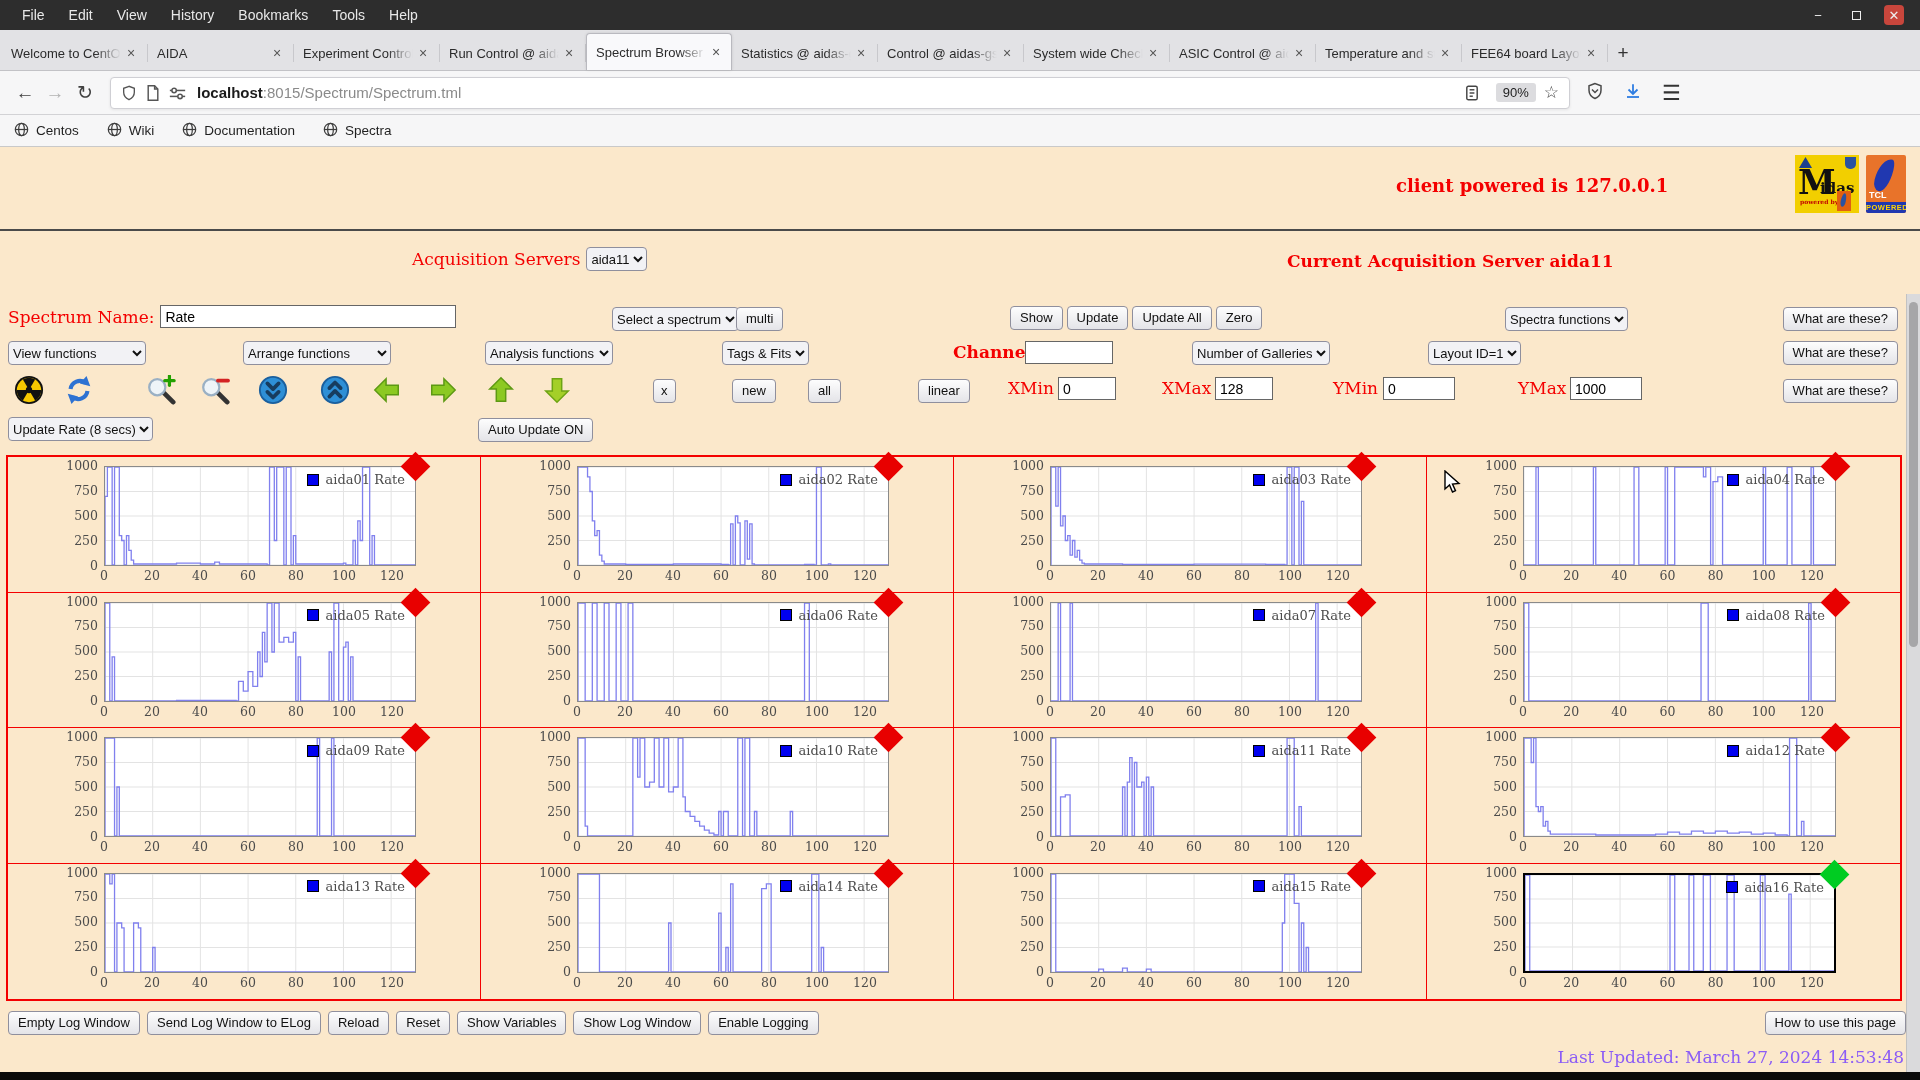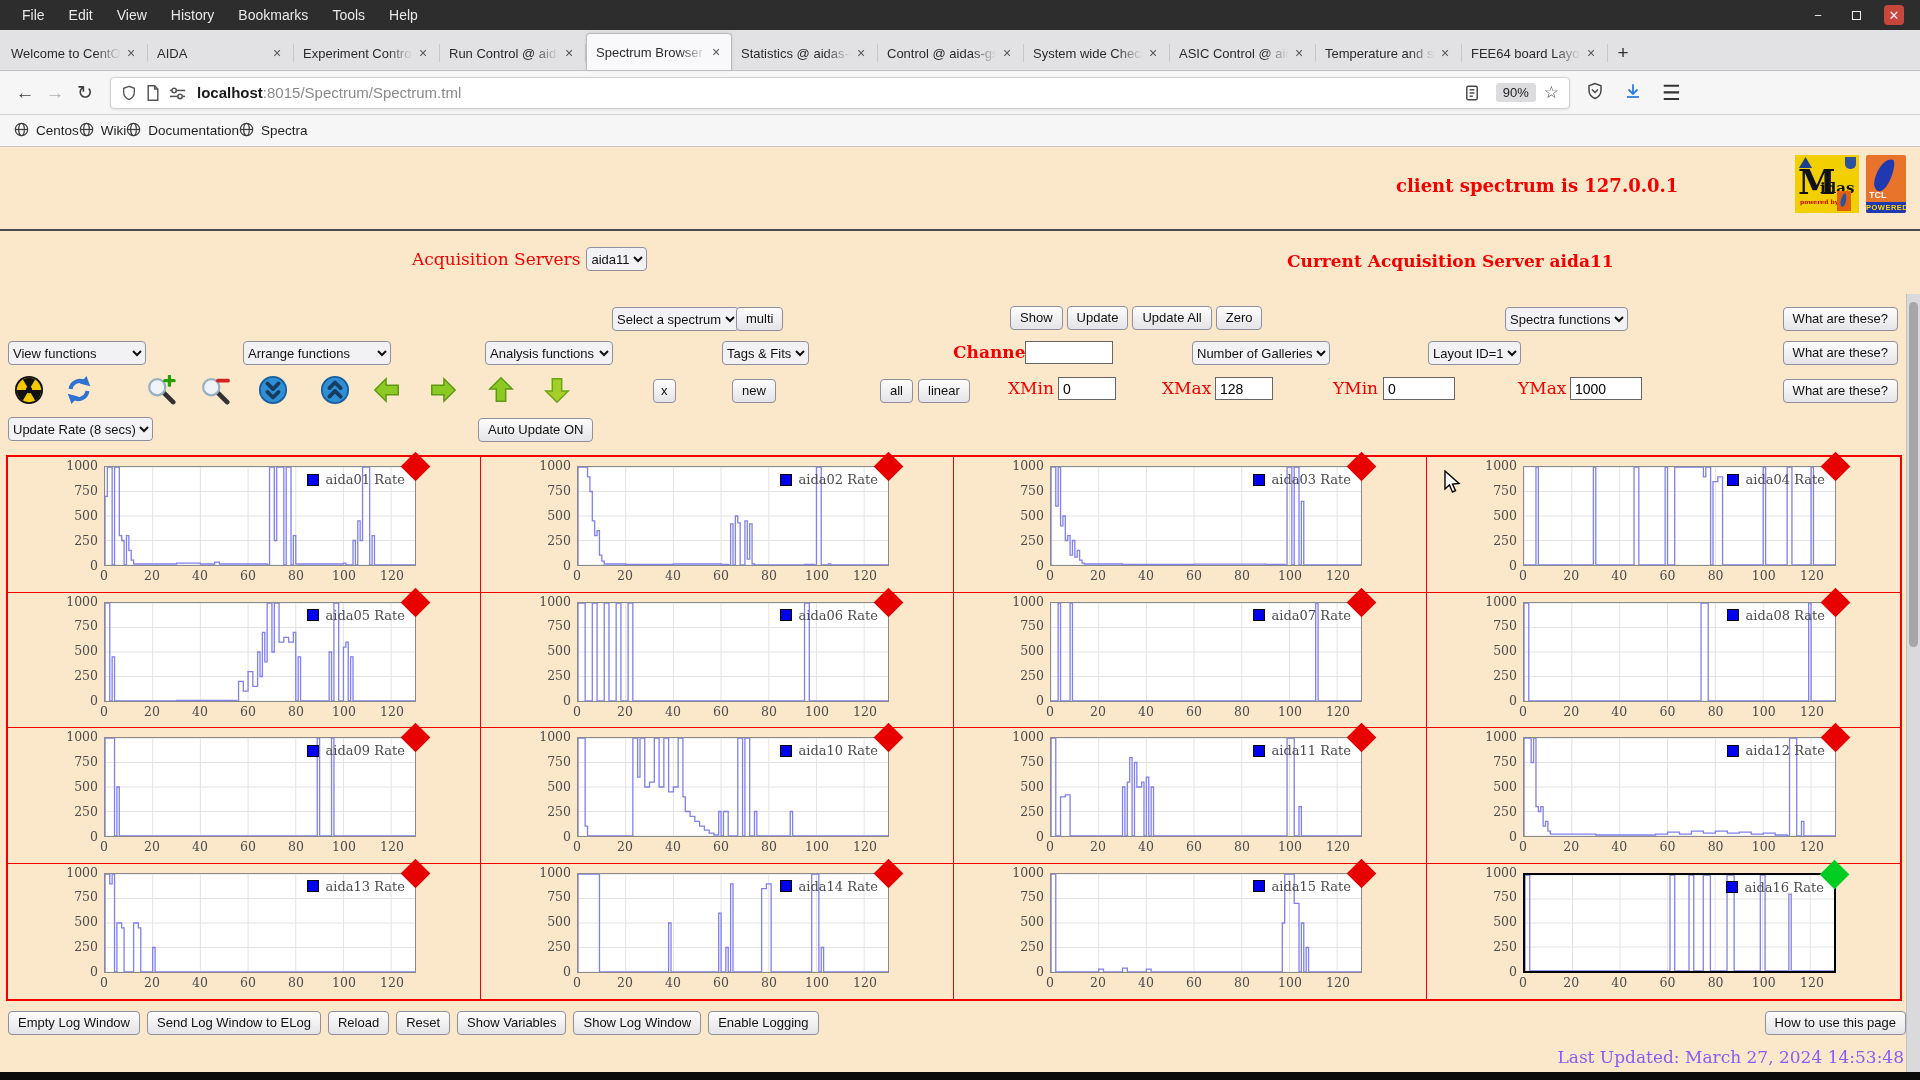--- a/index.html
+++ b/index.html
@@ -27,21 +27,21 @@
   .nav-btn.fwd{color:#b2b2b2;}
   .urlbar{flex:0 0 1460px;height:32px;margin-left:10px;background:#fff;border:1px solid #cfcfd4;border-radius:4px;display:flex;align-items:center;padding:0 10px;box-shadow:0 1px 3px rgba(0,0,0,.08);}
   .urlbar .spacer{flex:1;}
   .url-ico{display:flex;align-items:center;margin-right:9px;color:#555;}
   .url-text{font-size:15px;color:#1b1b1b;margin-left:2px;}
   .url-text .url-rest{color:#8a8a8a;}
   .zoom-badge{background:#dcdcdf;border-radius:3px;font-size:13px;color:#222;padding:2px 7px;margin:0 8px;}
   .star{font-size:17px;color:#4a4a4a;}
   .navbar .right-icons{display:flex;align-items:center;gap:20px;margin-left:16px;color:#4a4a4a;}
 
-  .bookmarksbar{height:32px;background:#f6f6f7;display:flex;align-items:center;padding:0 14px;border-bottom:1px solid #c9c9c9;font-size:13.5px;color:#1f1f1f;}
+  .bookmarksbar{height:32px;background:#f6f6f7;display:flex;align-items:center;padding:0 14px;gap:28px;border-bottom:1px solid #c9c9c9;font-size:13.5px;color:#1f1f1f;}
   .bm-item{display:flex;align-items:center;gap:7px;}
 
   
   .page{position:relative;height:925px;background:#fbe8cb;font-family:"DejaVu Serif",serif;}
   .page-title{position:absolute;left:9px;top:24px;font-size:22px;font-weight:bold;color:#f40000;}
   .client-address{position:absolute;left:1396px;top:28px;font-size:18px;font-weight:bold;color:#f40000;}
   .logos{position:absolute;right:14px;top:8px;display:flex;gap:7px;align-items:flex-start;}
   .midas-logo{width:64px;height:58px;background:#f2cf00;position:relative;font-family:"DejaVu Serif",serif;overflow:hidden;}
   .midas-logo .m-big{position:absolute;left:3px;top:10px;font-size:34px;font-weight:bold;color:#111;line-height:1;}
   .midas-logo .m-rest{position:absolute;left:25px;top:24px;font-size:15px;font-weight:bold;color:#111;}
@@ -252,21 +252,21 @@
           <circle cx="8" cy="8" r="6.6"></circle>
           <ellipse cx="8" cy="8" rx="3" ry="6.6"></ellipse>
           <line x1="1.4" y1="8" x2="14.6" y2="8"></line>
         </svg></span>
       <span>Spectra</span>
     </div>
   </div>
 
 <div class="page">
 
-  <div class="client-address">client spectrum is 127.0.0.1</div>
+  <div class="client-address">client powered is 127.0.0.1</div>
 
   <div class="logos">
     <div class="midas-logo">
       <div class="m-tri"></div>
       <div class="m-shield"></div>
       <span class="m-big">M</span>
       <span class="m-rest">idas</span>
       <span class="m-pby">powered by</span>
       <div class="m-feather"></div>
     </div>
@@ -278,20 +278,24 @@
   </div>
 
   <div class="page-hr"></div>
 
   <div class="abs row-flex" style="left:368px;top:100px;margin-left:44px;">
     <span class="red-label">Acquisition Servers</span>
     <select><option>aida11</option></select>
   </div>
   <div class="abs red-label bold" style="left:1287px;top:104px;">Current Acquisition Server aida11</div>
 
+  <div class="abs row-flex" style="left:8px;top:158px;">
+    <span class="red-label">Spectrum Name:</span>
+    <input class="txt" style="width: 296px;" value="Rate">
+  </div>
   <select class="abs" style="left:612px;top:160px;"><option>Select a spectrum</option></select>
   <span class="btn abs" style="left:736px;top:160px;">multi</span>
   <div class="abs row-flex" style="left:1010px;top:159px;gap:4px;">
     <span class="btn">Show</span>
     <span class="btn">Update</span>
     <span class="btn">Update All</span>
     <span class="btn">Zero</span>
   </div>
   <select class="abs" style="left:1505px;top:160px;"><option>Spectra functions</option></select>
   <span class="btn abs" style="right:22px;top:160px;">What are these?</span>
@@ -360,21 +364,21 @@
         </svg></span>
       <span class="tool-ico" style="position: absolute; left: 486px; top: 4px;"><svg viewBox="0 0 32 32">
           <path d="M4 11 H17 V4 L29 16 L17 28 V21 H4 Z" fill="#8cc922" stroke="#5d9913" stroke-width="1.6" transform="rotate(270 16 16)"></path>
         </svg></span>
       <span class="tool-ico" style="position: absolute; left: 542px; top: 4px;"><svg viewBox="0 0 32 32">
           <path d="M4 11 H17 V4 L29 16 L17 28 V21 H4 Z" fill="#a4cf28" stroke="#6da413" stroke-width="1.6" transform="rotate(90 16 16)"></path>
         </svg></span>
     </div>
   <span class="btn abs" style="left:653px;top:232px;padding:3px 7px;">x</span>
   <span class="btn abs" style="left:732px;top:232px;">new</span>
-  <span class="btn abs" style="left:880px;top:232px;">all</span>
+  <span class="btn abs" style="left:808px;top:232px;">all</span>
   <span class="btn abs" style="left:918px;top:232px;">linear</span>
   <span class="abs red-label" style="left:1008px;top:231px;">XMin</span>
   <input class="txt abs" style="left: 1058px; top: 230px; width: 58px;" value="0">
   <span class="abs red-label" style="left:1162px;top:231px;">XMax</span>
   <input class="txt abs" style="left: 1215px; top: 230px; width: 58px;" value="128">
   <span class="abs red-label" style="left:1333px;top:231px;">YMin</span>
   <input class="txt abs" style="left: 1383px; top: 230px; width: 72px;" value="0">
   <span class="abs red-label" style="left:1518px;top:231px;">YMax</span>
   <input class="txt abs" style="left: 1570px; top: 230px; width: 72px;" value="1000">
   <span class="btn abs" style="right:22px;top:232px;">What are these?</span>

